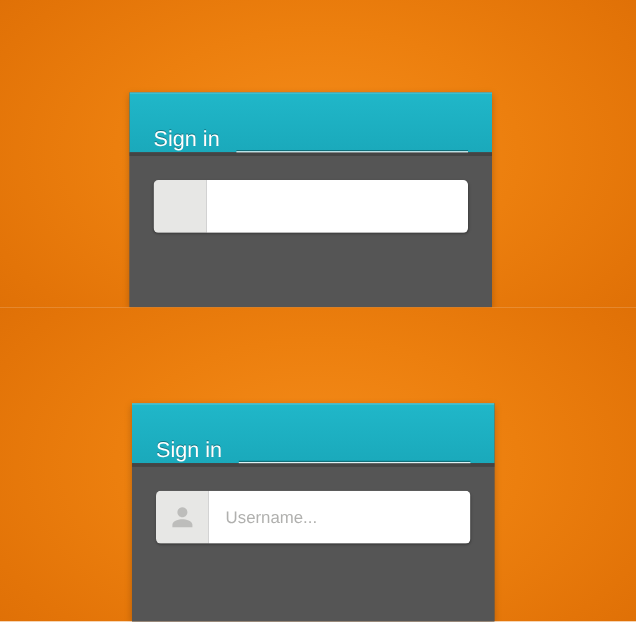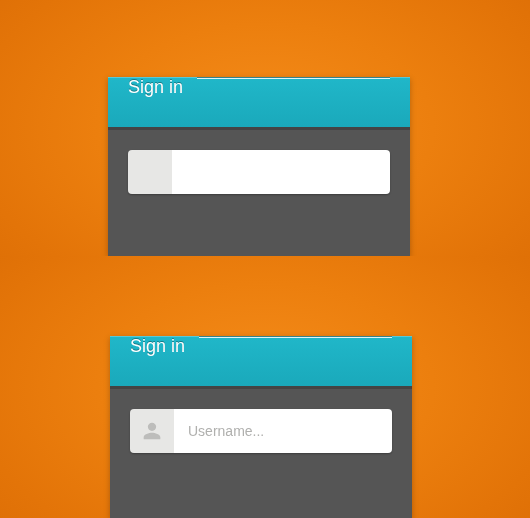--- a/index.html
+++ b/index.html
@@ -20,21 +20,21 @@
   .card {
     position: absolute;
     width: 302px;
     background: #555;
     box-shadow: 0 2px 6px rgba(0,0,0,0.25);
   }
   .card-header {
     height: 50px;
     background: linear-gradient(to bottom, #20b7c9 0%, #1aa9bb 100%);
     display: flex;
-    align-items: flex-start;
+    align-items: flex-end;
     padding: 0 20px;
     gap: 14px;
     box-shadow: inset 0 1px 0 rgba(255,255,255,0.25), 0 1px 0 rgba(0,0,0,0.15);
   }
   .card-title {
     color: #ffffff;
     font-size: 18px;
     font-weight: 400;
     text-shadow: 0 -1px 0 rgba(0,0,0,0.35);
     white-space: nowrap;

